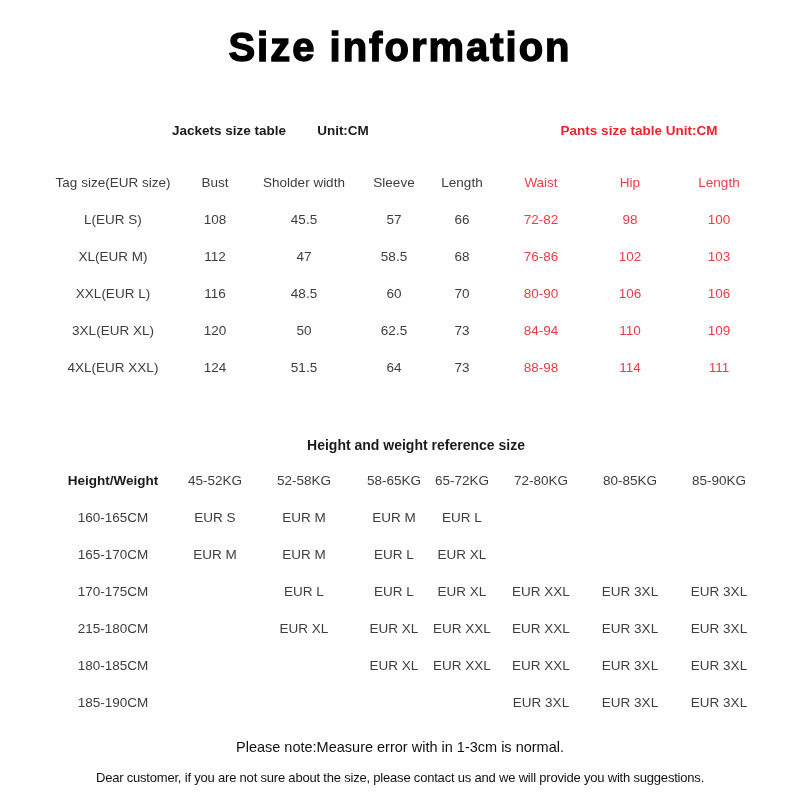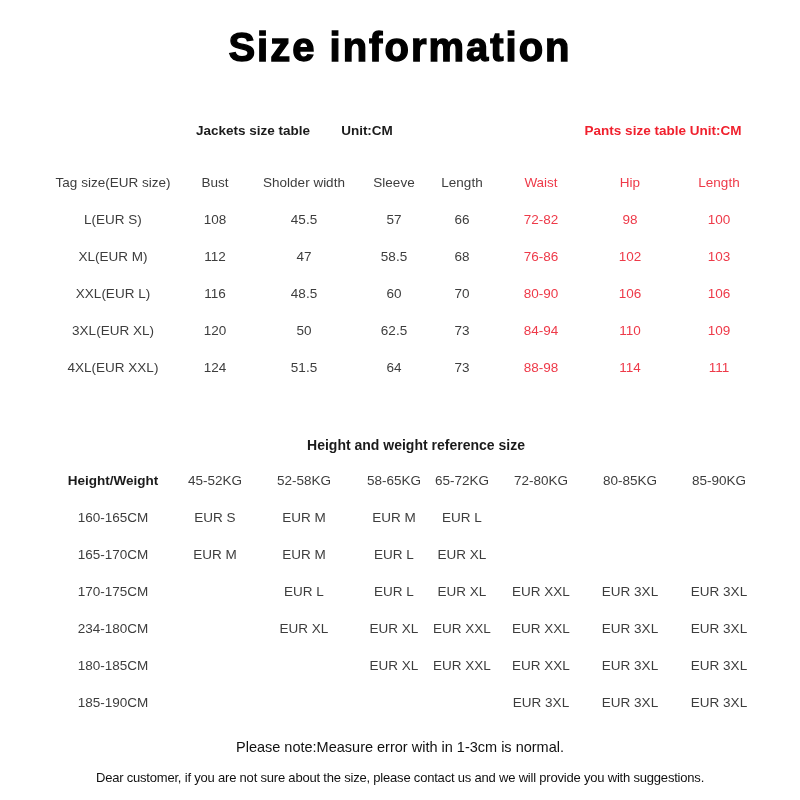--- a/index.html
+++ b/index.html
@@ -34,21 +34,20 @@
     height: 17px;
     line-height: 17px;
   }
   .seg {
     position: absolute;
     transform: translateX(-50%);
     white-space: nowrap;
     font-size: 13.5px;
     font-weight: bold;
     color: var(--heading-black, #1b1b1b);
-    margin-left: 24px;
   }
   .seg-jackets { left: 229px; }
   .seg-unit    { left: 343px; }
   .seg-pants   { left: 639px; color: var(--red-heading, #f0202d); }
 
   table.size-table {
     position: absolute;
     left: 40px;
     width: 720px;
     border-collapse: collapse;
@@ -256,21 +255,21 @@
     <td></td>
     <td>EUR L</td>
     <td>EUR L</td>
     <td>EUR XL</td>
     <td>EUR XXL</td>
     <td>EUR 3XL</td>
     <td>EUR 3XL</td>
   </tr>
 
   <tr>
-    <td>234-180CM</td>
+    <td>215-180CM</td>
     <td></td>
     <td>EUR XL</td>
     <td>EUR XL</td>
     <td>EUR XXL</td>
     <td>EUR XXL</td>
     <td>EUR 3XL</td>
     <td>EUR 3XL</td>
   </tr>
 
   <tr>

